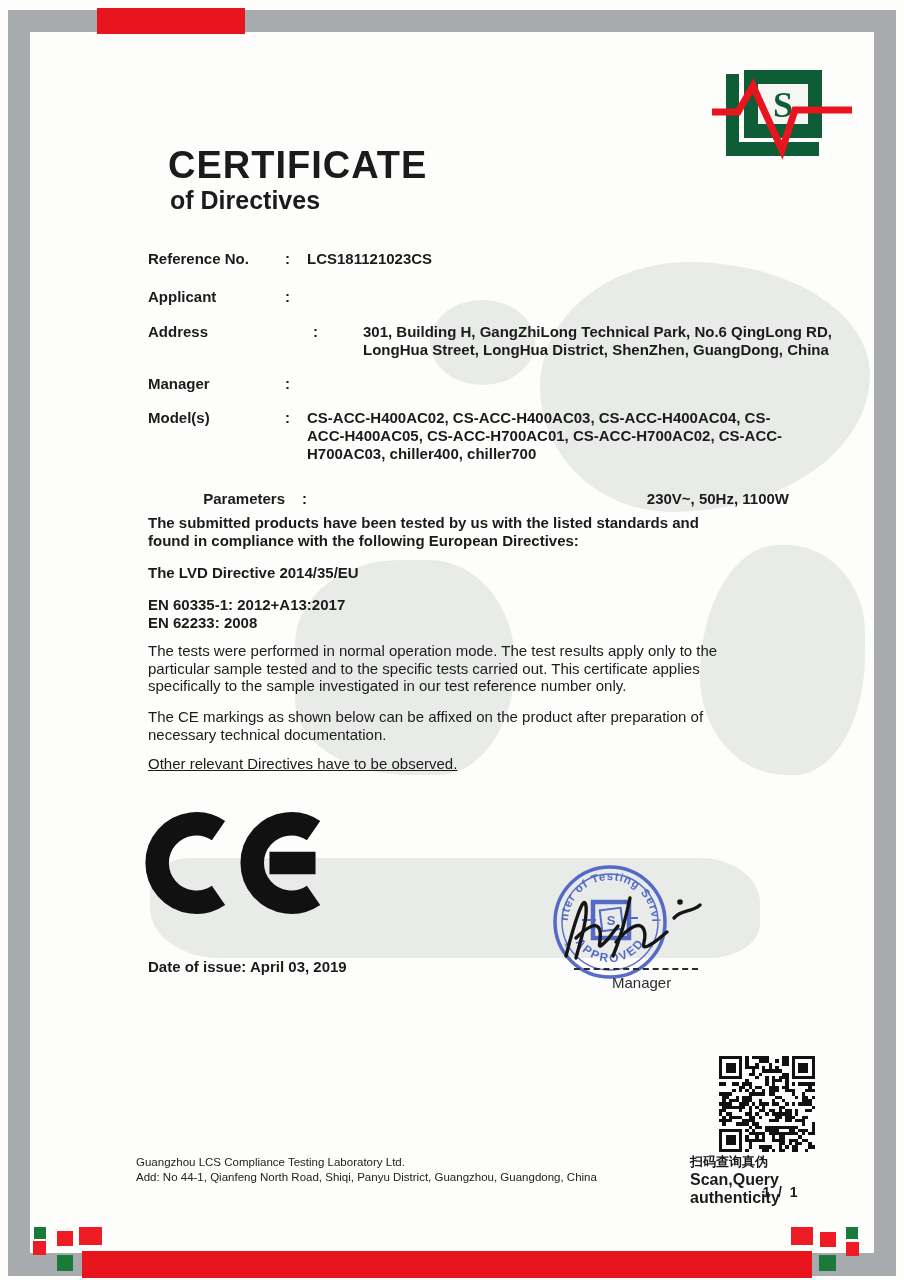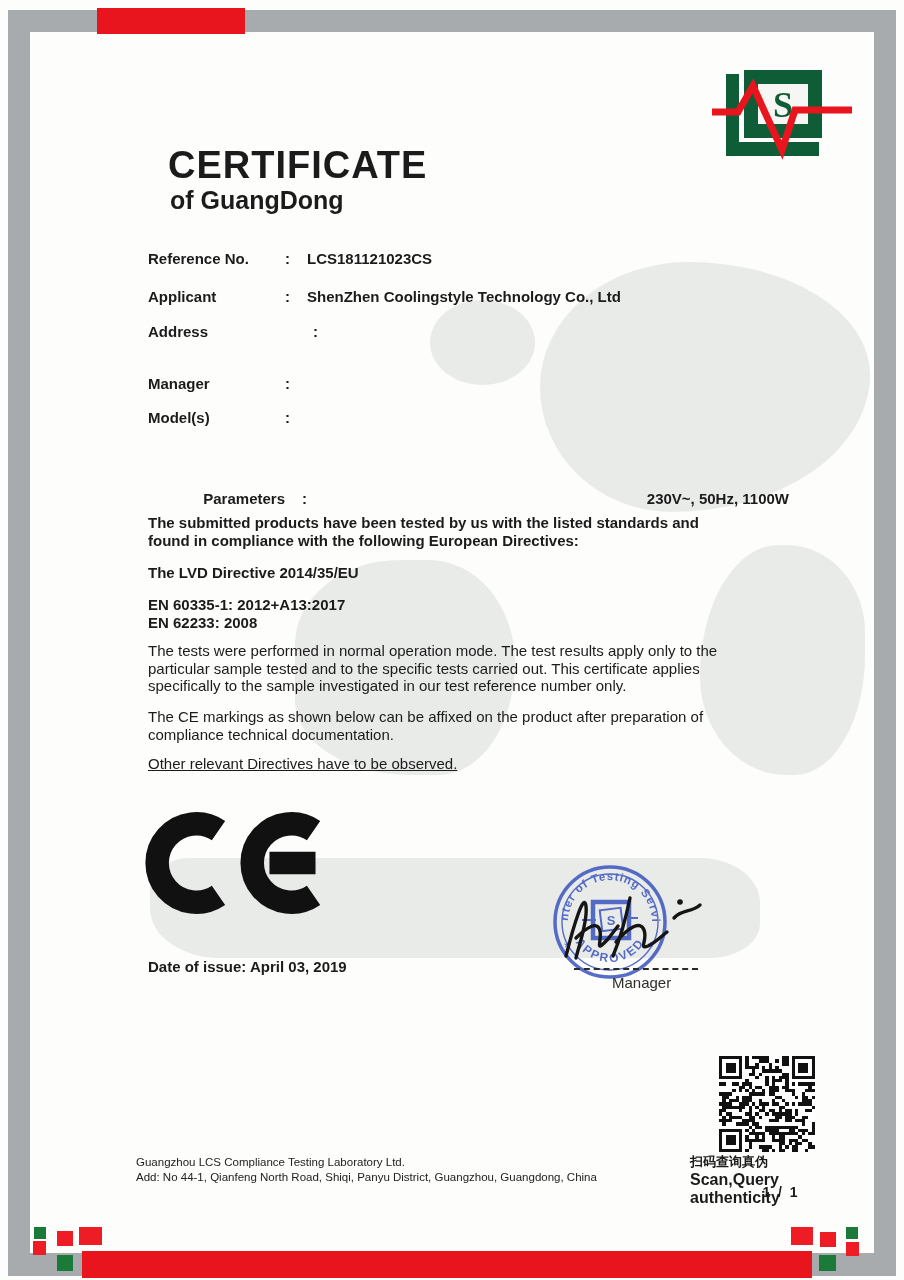--- a/index.html
+++ b/index.html
@@ -83,56 +83,57 @@
 <svg class="abs content" style="left:712px;top:64px;" width="140" height="102" viewBox="0 0 140 102">
   <rect x="32" y="6" width="78" height="68" fill="#0e5d36"></rect>
   <rect x="46" y="20" width="50" height="40" fill="#f6f6f4"></rect>
   <text x="71" y="53" font-size="36" font-weight="bold" fill="#0e5d36" text-anchor="middle" font-family="Liberation Serif, DejaVu Serif, serif">S</text>
   <rect x="14" y="10" width="13" height="82" fill="#0e5d36"></rect>
   <rect x="14" y="78" width="93" height="14" fill="#0e5d36"></rect>
   <polyline points="0,48 26,48 41,22 70,86 83,46 96,46 140,46" fill="none" stroke="#e8151e" stroke-width="7"></polyline>
 </svg>
 
 <div class="abs content title">CERTIFICATE</div>
-<div class="abs content subtitle">of GuangDong</div>
+<div class="abs content subtitle">of Directives</div>
 
 <div class="abs content row" style="top:250px;">
   <span class="lbl">Reference No.</span>
   <span class="col">:</span>
   <span class="val">LCS181121023CS</span>
 </div>
 <div class="abs content row" style="top:288px;">
   <span class="lbl">Applicant</span>
   <span class="col">:</span>
-  <span class="val">ShenZhen Coolingstyle Technology Co., Ltd</span>
 </div>
 <div class="abs content row" style="top:323px;gap:28px;">
   <span class="lbl">Address</span>
   <span class="col">:</span>
+  <span class="val">301, Building H, GangZhiLong Technical Park, No.6 QingLong RD, LongHua Street, LongHua District, ShenZhen, GuangDong, China</span>
 </div>
 <div class="abs content row" style="top:375px;">
   <span class="lbl">Manager</span>
   <span class="col">:</span>
 </div>
 <div class="abs content row" style="top:409px;">
   <span class="lbl">Model(s)</span>
   <span class="col">:</span>
+  <span class="val">CS-ACC-H400AC02, CS-ACC-H400AC03, CS-ACC-H400AC04, CS-ACC-H400AC05, CS-ACC-H700AC01, CS-ACC-H700AC02, CS-ACC-H700AC03, chiller400, chiller700</span>
 </div>
 <div class="abs content row" style="top:490px;text-align:right;">
   <span class="lbl">Parameters</span>
   <span class="col">:</span>
   <span class="val">230V~, 50Hz, 1100W</span>
 </div>
 
 <div class="abs content para" style="top:514px;font-weight:bold;">The submitted products have been tested by us with the listed standards and found in compliance with the following European Directives:</div>
 <div class="abs content para bold" style="top:564px;">The LVD Directive 2014/35/EU</div>
 <div class="abs content para bold" style="top:596px;">EN 60335-1: 2012+A13:2017</div>
 <div class="abs content para bold" style="top:614px;">EN 62233: 2008</div>
 <div class="abs content para" style="top:642px;">The tests were performed in normal operation mode. The test results apply only to the particular sample tested and to the specific tests carried out. This certificate applies specifically to the sample investigated in our test reference number only.</div>
-<div class="abs content para" style="top:708px;">The CE markings as shown below can be affixed on the product after preparation of compliance technical documentation.</div>
+<div class="abs content para" style="top:708px;">The CE markings as shown below can be affixed on the product after preparation of necessary technical documentation.</div>
 <div class="abs content para" style="top:755px;text-decoration:underline;">Other relevant Directives have to be observed.</div>
 
 <svg class="abs content" style="left:145px;top:810px;" width="196" height="106" viewBox="0 0 200 108">
   <path d="M 75,87 A 40 40 0 1 1 75,21" fill="none" stroke="#111" stroke-width="24"></path>
   <path d="M 172,87 A 40 40 0 1 1 172,21" fill="none" stroke="#111" stroke-width="24"></path>
   <path d="M 127,54 H 174" stroke="#111" stroke-width="23"></path>
 </svg>
 <span class="sr-only">CE</span>
 
 <div class="abs content date-line" style="top:958px;">Date of issue: April 03, 2019</div>

